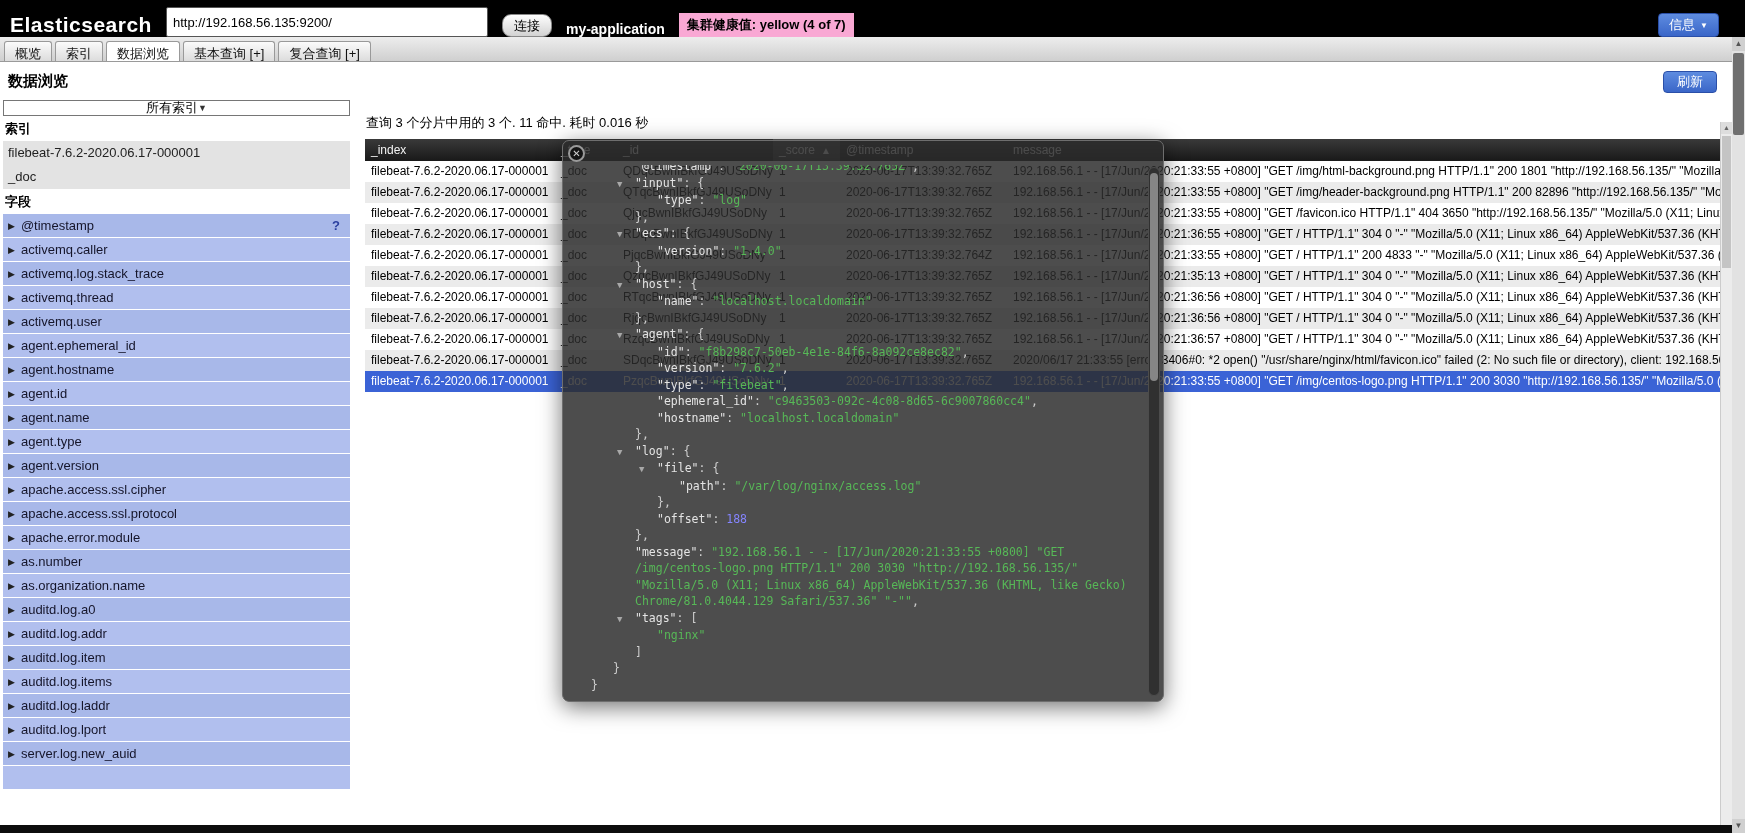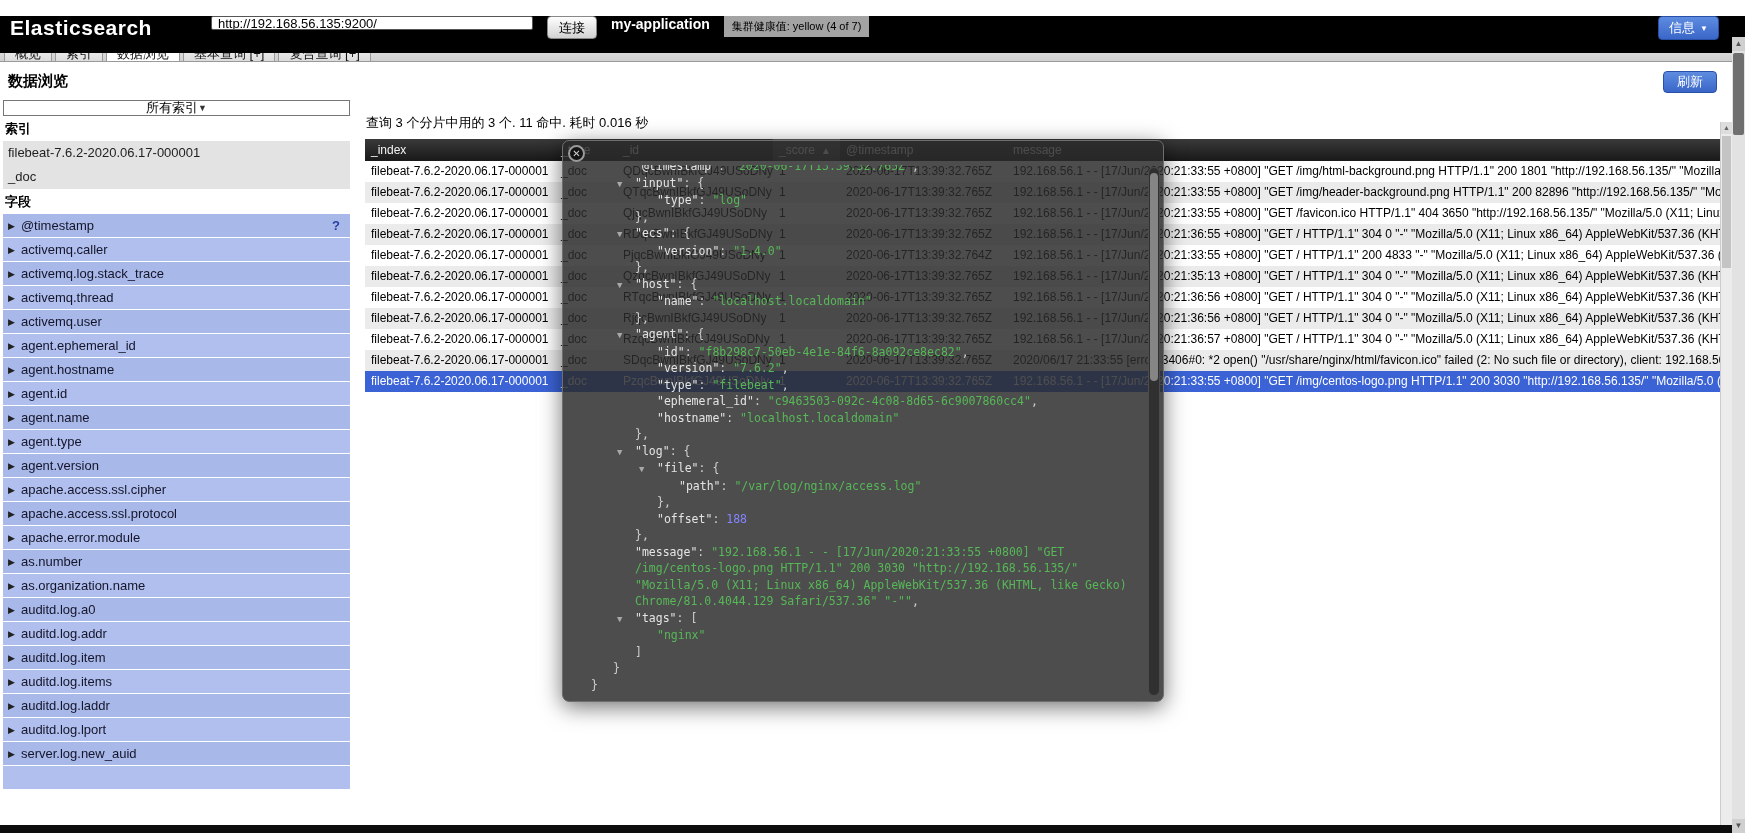--- a/index.html
+++ b/index.html
@@ -2,29 +2,29 @@
 <html><head>
 <meta charset="utf-8">
 <style>
   *{margin:0;padding:0;box-sizing:border-box;}
   html,body{width:1745px;height:833px;overflow:hidden;background:#fff;
     font-family:"Liberation Sans",sans-serif;}
   body{position:relative;}
   button{font-family:inherit;}
 
   
-  .topbar{position:absolute;left:0;top:16px;width:100%;height:37px;background:#000;
-    display:flex;align-items:flex-start;gap:14px;padding:0 10px;z-index:10;}
+  .topbar{position:absolute;left:0;top:0;width:100%;height:37px;background:#000;
+    display:flex;align-items:flex-end;gap:14px;padding:0 10px;z-index:10;}
   .app-title{color:#fff;font-weight:bold;font-size:21px;letter-spacing:.5px;}
-  .url-input{width:322px;height:14px;border:1px solid #555;border-radius:2px;
-    padding:0 6px;font-size:13px;background:#fff;color:#000;margin-left:45px;}
+  .url-input{width:322px;height:30px;border:1px solid #555;border-radius:2px;
+    padding:0 6px;font-size:13px;background:#fff;color:#000;}
   .btn-connect{height:23px;padding:0 11px;font-size:13px;color:#000;
-    background:linear-gradient(#fefefe,#d2d2d2);border:1px solid #888;border-radius:4px;}
+    background:linear-gradient(#fefefe,#d2d2d2);border:1px solid #888;border-radius:9px;}
   .cluster-name{color:#fff;font-weight:bold;font-size:14px;}
-  .health{background:#a3a3a3;color:#000;font-weight:normal;font-size:11px;padding:3px 8px;}
+  .health{background:#f9a8d4;color:#000;font-weight:bold;font-size:13px;padding:3px 8px;}
   .btn-info{margin-left:auto;margin-right:16px;height:24px;padding:0 10px;font-size:13px;
     color:#fff;background:linear-gradient(#5e8ce0,#3a66c8);border:1px solid #2a4fa8;
     border-radius:4px;display:flex;align-items:center;gap:5px;}
   .btn-info .caret{font-size:8px;}
 
   
   .tabbar{position:absolute;top:37px;left:0;width:100%;height:25px;
     background:linear-gradient(#ededed,#cfcfcf);border-bottom:1px solid #9a9a9a;
     padding:4px 0 0 4px;display:flex;gap:3px;z-index:9;}
   .tab{font-size:13px;padding:3px 10px 4px;border:1px solid #999;border-bottom:none;

